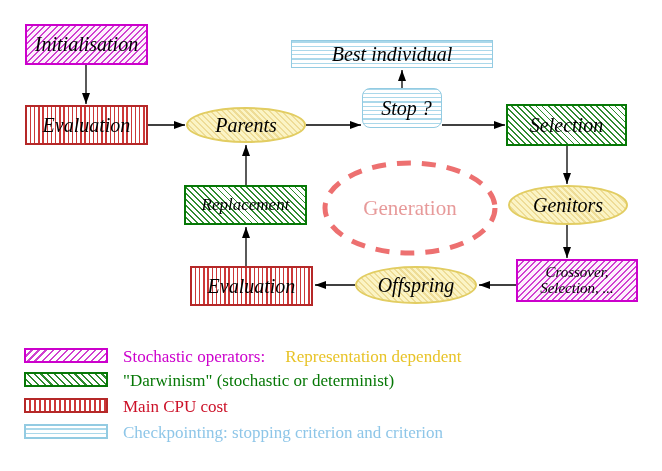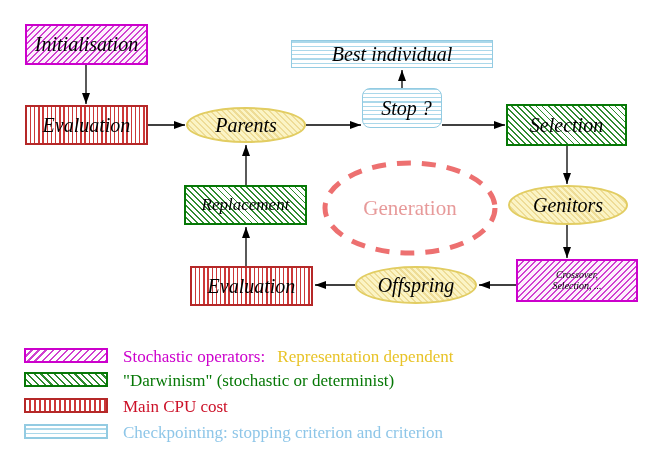--- a/index.html
+++ b/index.html
@@ -85,38 +85,38 @@
   <div class="node ellipse-yellow" style="left:186px;top:107px;width:120px;height:36px;">Parents</div>
 
   <div class="node stripe-cyan" style="left:291px;top:40px;width:202px;height:28px;border-width:1.5px;">Best individual</div>
 
   <div class="node stripe-cyan" style="left:362px;top:88px;width:80px;height:40px;border-radius:8px;border-width:1.5px;padding-left:9px;">Stop ?</div>
 
   <div class="node hatch-green" style="left:506px;top:104px;width:121px;height:42px;">Selection</div>
 
   <div class="node ellipse-yellow" style="left:508px;top:185px;width:120px;height:40px;">Genitors</div>
 
-  <div class="node hatch-magenta" style="left:516px;top:259px;width:122px;height:43px;font-size:10px;flex-direction:column;">
+  <div class="node hatch-magenta" style="left:516px;top:259px;width:122px;height:43px;font-size:15px;flex-direction:column;">
     <span>Crossover,</span>
     <span>Selection, ...</span>
   </div>
 
   <div class="node ellipse-yellow" style="left:355px;top:266px;width:122px;height:38px;">Offspring</div>
 
   <div class="node stripe-red" style="left:190px;top:266px;width:123px;height:40px;">Evaluation</div>
 
   <div class="node hatch-green" style="left:184px;top:185px;width:123px;height:40px;font-size:17px;">Replacement</div>
 
   <div class="gen-label">Generation</div>
 
   <div>
     <div class="legend-swatch m" style="left:24px;top:348px;"></div>
     <div class="legend-text" style="top:347px;">
       <span class="lt-magenta">Stochastic operators:</span>
-      <span class="lt-gold" style="margin-left:8px;">Representation dependent</span>
+      <span class="lt-gold" style="margin-left:16px;">Representation dependent</span>
     </div>
 
     <div class="legend-swatch g" style="left:24px;top:372px;"></div>
     <div class="legend-text lt-green" style="top:371px;">"Darwinism" (stochastic or determinist)</div>
 
     <div class="legend-swatch r" style="left:24px;top:398px;"></div>
     <div class="legend-text lt-red" style="top:397px;">Main CPU cost</div>
 
     <div class="legend-swatch c" style="left:24px;top:424px;"></div>
     <div class="legend-text lt-blue" style="top:423px;">Checkpointing: stopping criterion and criterion</div>

